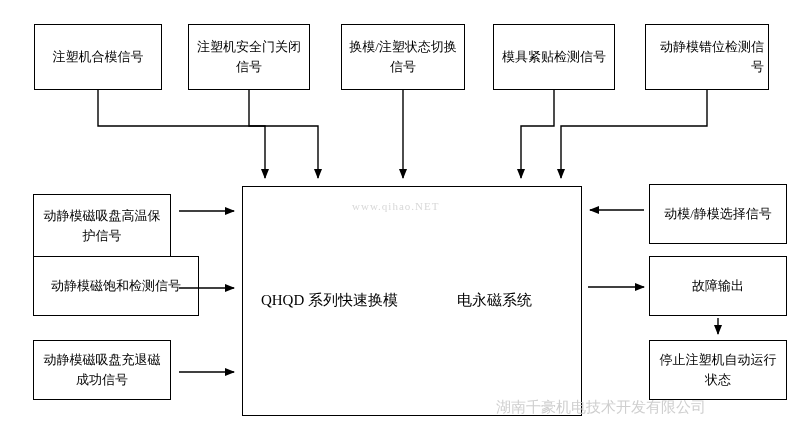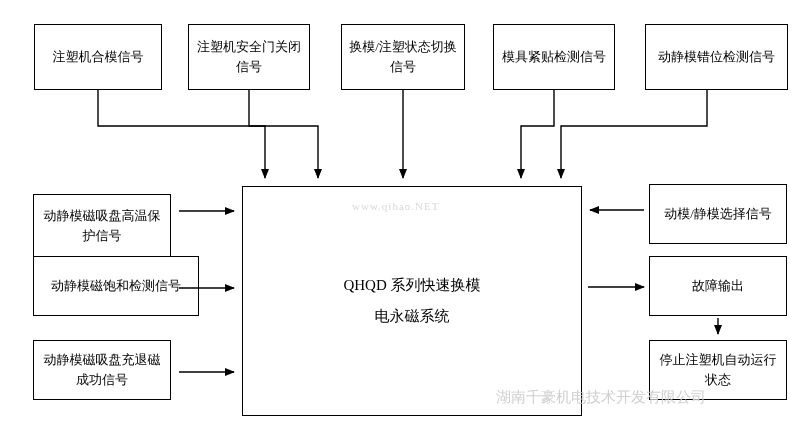--- a/index.html
+++ b/index.html
@@ -71,21 +71,21 @@
   </div>
   <div class="box" style="left:172px; top:24px; width:122px; height:66px;">
     <span>注塑机安全门关闭信号</span>
   </div>
   <div class="box" style="left:477px; top:24px; width:122px; height:66px;">
     <span>模具紧贴检测信号</span>
   </div>
   <div class="box" style="left:325px; top:24px; width:124px; height:66px;">
     <span>换模/注塑状态切换信号</span>
   </div>
-  <div class="box" style="left:629px; top:24px; width:143px; height:66px;">
+  <div class="box" style="left:629px; top:24px; width:124px; height:66px;text-align:right;">
     <span>动静模错位检测信号</span>
   </div>
 
   <div class="box" style="left:17px; top:194px; width:138px; height:64px;">
     <span>动静模磁吸盘高温保护信号</span>
   </div>
   <div class="box" style="left:17px; top:256px; width:166px; height:60px;">
     <span>动静模磁饱和检测信号</span>
   </div>
   <div class="box" style="left:17px; top:340px; width:138px; height:60px;">
@@ -95,27 +95,27 @@
   <div class="box" style="left:633px; top:184px; width:138px; height:60px;">
     <span>动模/静模选择信号</span>
   </div>
   <div class="box" style="left:633px; top:256px; width:138px; height:60px;">
     <span>故障输出</span>
   </div>
   <div class="box" style="left:633px; top:340px; width:138px; height:60px;">
     <span>停止注塑机自动运行状态</span>
   </div>
 
-  <div class="box center-box" style="left:226px; top:186px; width:340px; height:230px; flex-direction:column;">
+  <div class="box center-box" style="left:226px; top:186px; width:340px; height:230px; flex-direction:row;">
     <span>QHQD 系列快速换模</span>
     <span>电永磁系统</span>
   </div>
 
   <div class="wm" style="left:336px; top:200px;">www.qihao.NET</div>
-  <div class="wm-big" style="left:480px; top:388px;">湖南千豪机电技术开发有限公司</div>
+  <div class="wm-big" style="left:480px; top:398px;">湖南千豪机电技术开发有限公司</div>
 
   <svg class="arrows" viewBox="0 0 800 429">
     <defs>
       <marker id="ah" markerWidth="10" markerHeight="8" refX="9" refY="4" orient="auto" markerUnits="userSpaceOnUse">
         <path d="M0,0 L10,4 L0,8 z" fill="#000000"></path>
       </marker>
     </defs>
     <g stroke="#000000" stroke-width="1.4" fill="none">
 
       <path d="M82,90 L82,126 L249,126 L249,178" marker-end="url(#ah)"></path>

